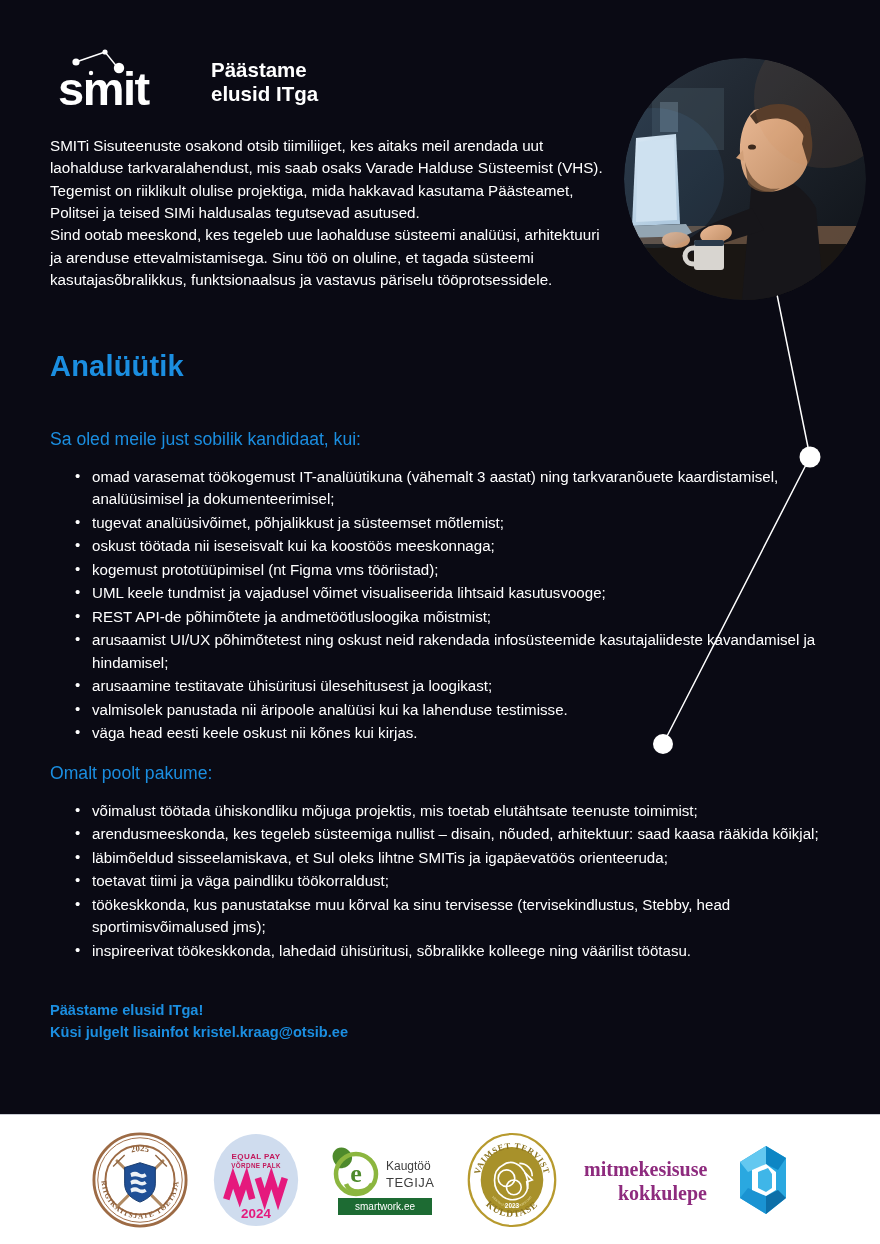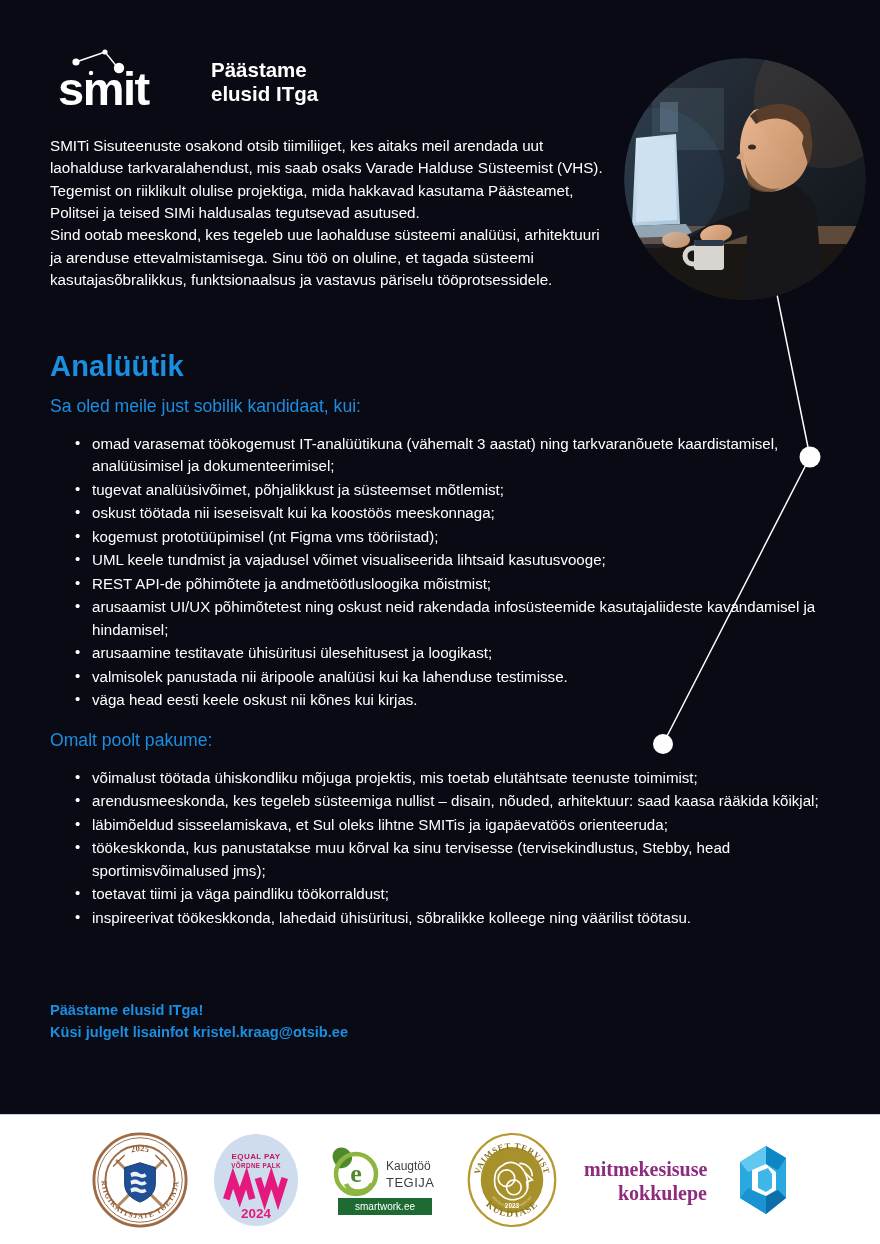--- a/index.html
+++ b/index.html
@@ -97,20 +97,21 @@
     left: 50px;
     width: 790px;
   }
   .sect-req { top: 396px; }
   .sect-off { top: 730px; }
   .sect-head {
     color: #1b8ee0;
     font-size: 17.6px;
     font-weight: 400;
     margin-bottom: 11px;
+    margin-top: 33px;
   }
   ul.bullets {
     list-style: none;
     margin: 16px; padding: 0;
   }
   ul.bullets li {
     position: relative;
     color: #ffffff;
     font-size: 15.1px;
     line-height: 1.49;
@@ -256,22 +257,22 @@
         <li>väga head eesti keele oskust nii kõnes kui kirjas.</li>
       </ul>
     </div>
 
     <div class="sect sect-off">
       <div class="sect-head">Omalt poolt pakume:</div>
       <ul class="bullets">
         <li>võimalust töötada ühiskondliku mõjuga projektis, mis toetab elutähtsate teenuste toimimist;</li>
         <li>arendusmeeskonda, kes tegeleb süsteemiga nullist – disain, nõuded, arhitektuur: saad kaasa rääkida kõikjal;</li>
         <li>läbimõeldud sisseelamiskava, et Sul oleks lihtne SMITis ja igapäevatöös orienteeruda;</li>
+        <li>toetavat tiimi ja väga paindliku töökorraldust;</li>
         <li>töökeskkonda, kus panustatakse muu kõrval ka sinu tervisesse (tervisekindlustus, Stebby, head sportimisvõimalused jms);</li>
-        <li>toetavat tiimi ja väga paindliku töökorraldust;</li>
         <li>inspireerivat töökeskkonda, lahedaid ühisüritusi, sõbralikke kolleege ning väärilist töötasu.</li>
       </ul>
     </div>
 
     <div class="contact">
       <div>Päästame elusid ITga!</div>
       <div>Küsi julgelt lisainfot kristel.kraag@otsib.ee</div>
     </div>
 
   </div>

